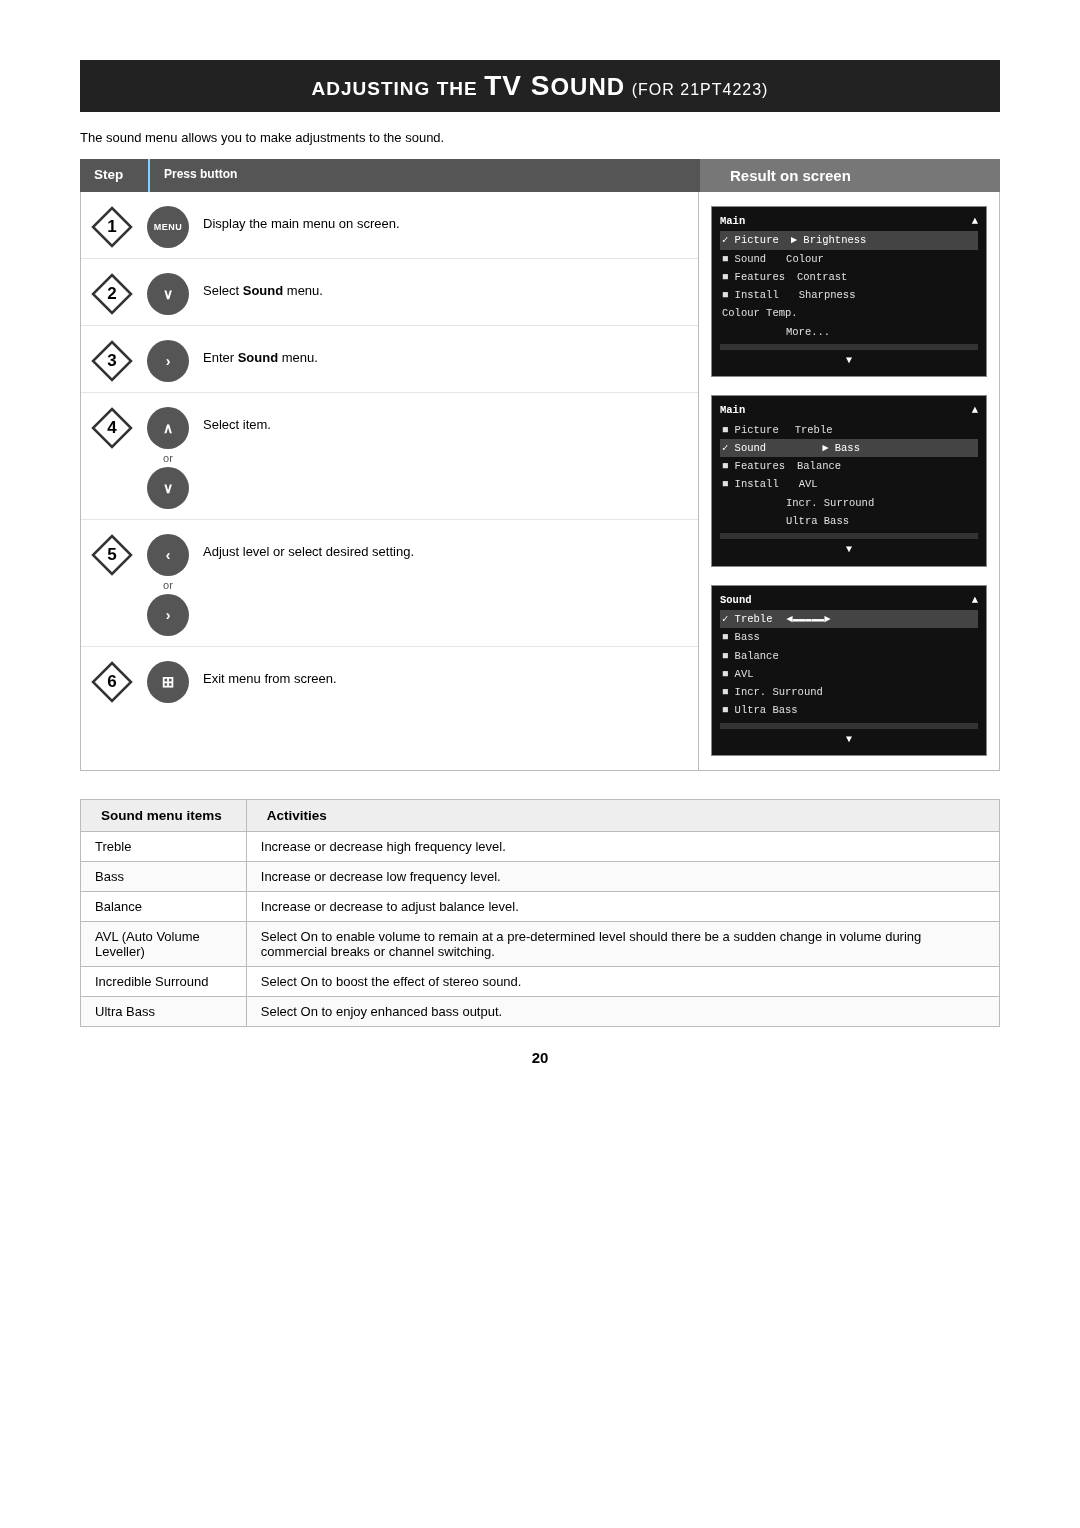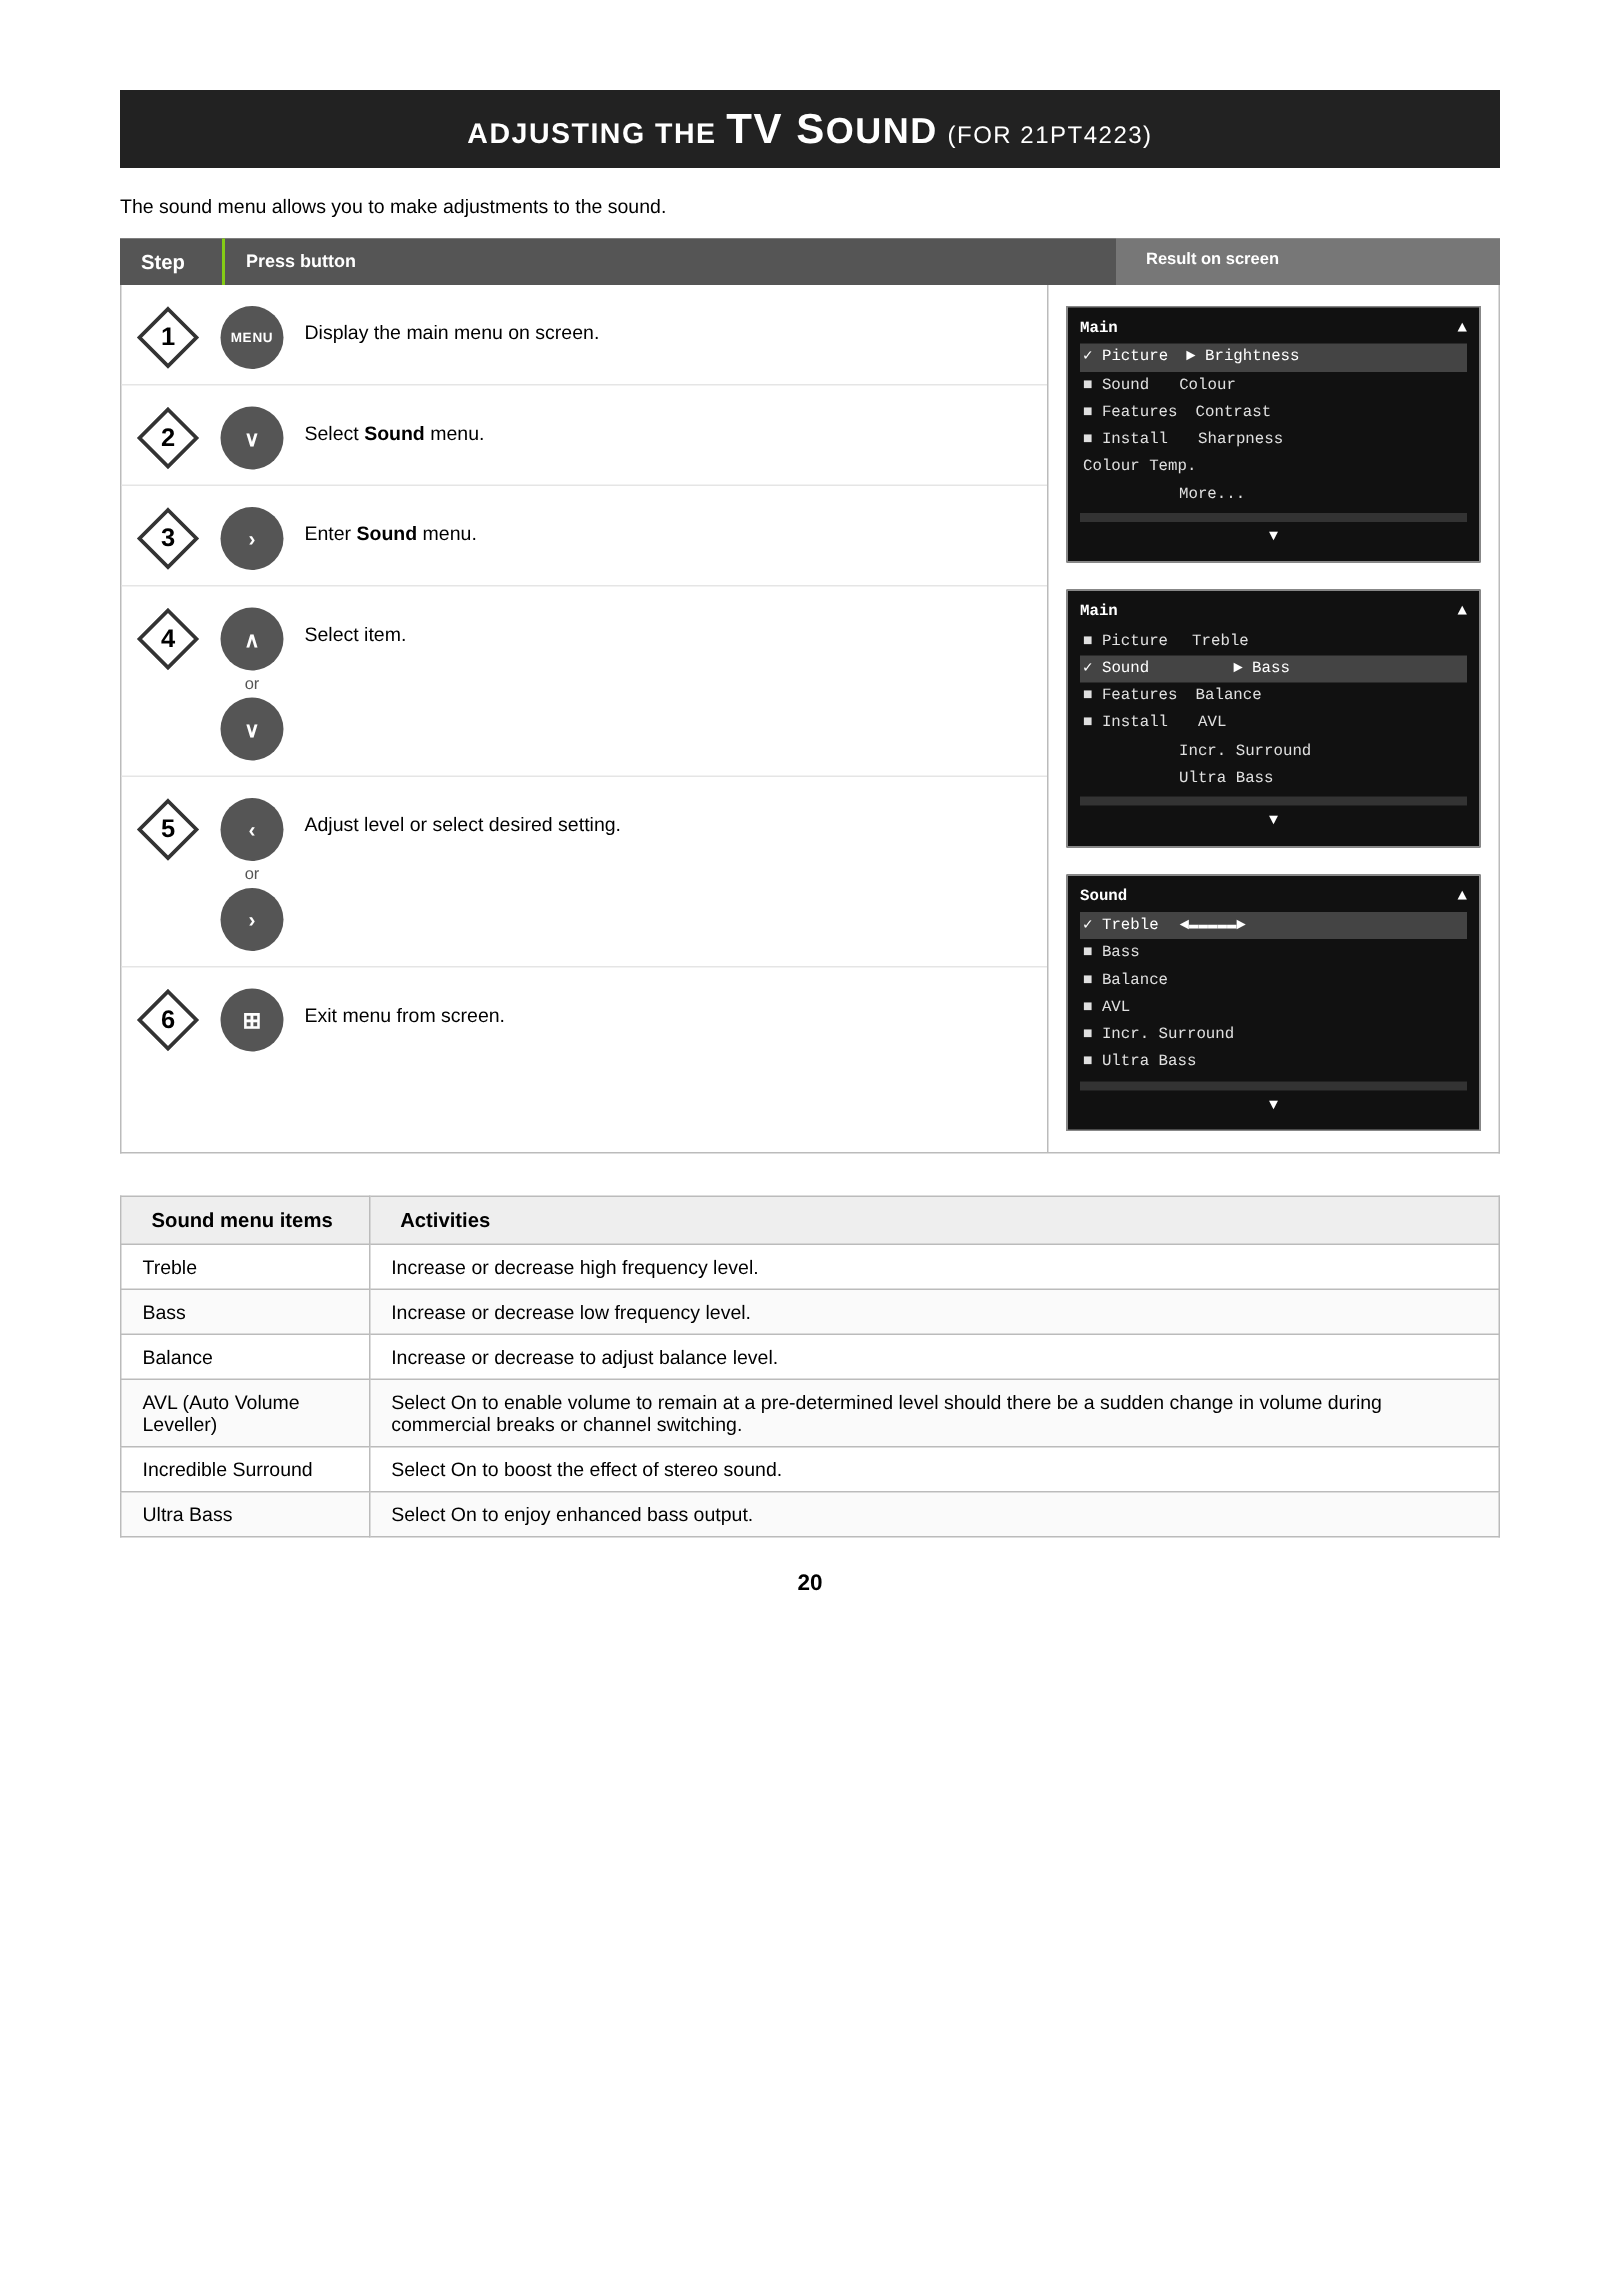--- a/index.html
+++ b/index.html
@@ -113,37 +113,37 @@
       display: flex;
       background: #555;
     }
     .header-cell-step {
       background: #555;
       color: #fff;
       font-weight: bold;
       padding: 8px 14px;
       font-size: 13.5px;
       min-width: 70px;
-      border-right: 2px solid #84cc16;
+      border-right: 2px solid #7dd3fc;
     }
     .header-cell-press {
       background: #555;
       color: #fff;
       font-weight: bold;
       padding: 8px 14px;
       font-size: 12px;
       flex: 1;
     }
     .header-cell-result {
       background: #777;
       color: #fff;
       font-weight: bold;
-      padding: 8px 20px;
-      font-size: 11px;
-      width: 256px;
+      padding: 8px 30px;
+      font-size: 15px;
+      width: 300px;
     }
 
     .steps-body {
       display: flex;
       border: 1px solid #bbb;
       border-top: none;
     }
     .steps-body-left {
       flex: 1;
       border-right: 1px solid #bbb;

